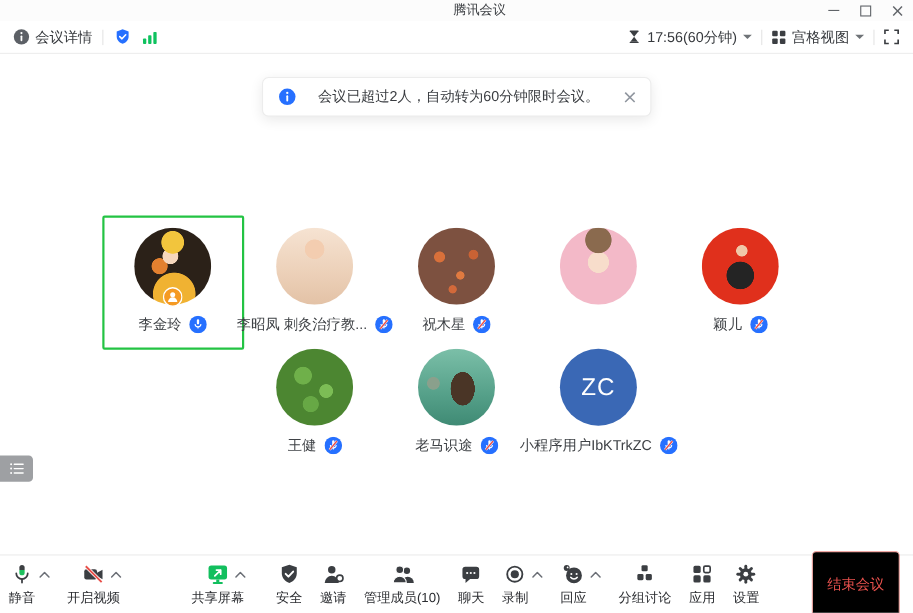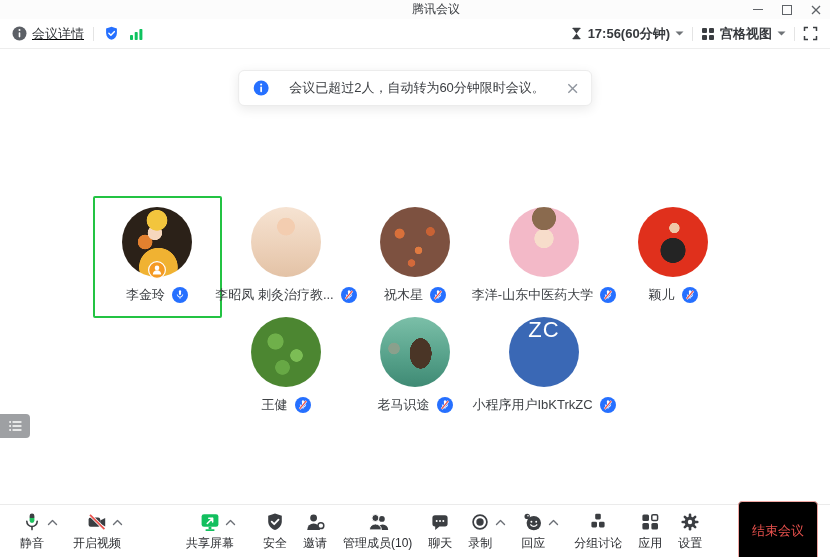--- a/index.html
+++ b/index.html
@@ -10,52 +10,52 @@
   }
   
   .titlebar{height:19px;background:#fcfcfc;display:flex;align-items:center;justify-content:center;position:relative;padding-left:42px;}
   .titlebar .title{font-size:12px;color:#3a3d41;}
   .win-controls{position:absolute;right:8px;top:0;height:19px;display:flex;align-items:center;gap:17px;}
   .win-btn{width:12px;height:12px;display:flex;align-items:center;justify-content:center;cursor:pointer;}
   .min-glyph{width:10px;height:1.5px;background:#5f6368;}
   .max-glyph{width:8px;height:8px;border:1.2px solid #5f6368;}
   
   .topbar{height:29px;background:#fff;border-bottom:1px solid #ededed;display:flex;align-items:center;padding:0 12px;}
-  .tb-left{display:flex;align-items:center;gap:9px;text-decoration:underline;}
-  .tb-right{margin-left:auto;display:flex;align-items:center;gap:8px;font-weight:bold;}
+  .tb-left{display:flex;align-items:center;gap:9px;}
+  .tb-right{margin-left:auto;display:flex;align-items:center;gap:8px;}
   .topbar .lbl{font-size:13px;color:#36393d;}
   .v-div{width:1px;height:14px;background:#e4e4e4;}
   .clickable{cursor:pointer;display:flex;align-items:center;gap:5px;}
   
   .banner{position:absolute;top:70px;left:50%;transform:translateX(-50%);height:34px;
     display:flex;align-items:center;gap:20px;padding:0 13px 0 14px;background:#fff;
     border:1px solid #ececec;border-radius:6px;box-shadow:0 3px 12px rgba(0,0,0,.09);
     font-size:13px;color:#3a3d41;white-space:nowrap;z-index:5;}
   .banner-close{cursor:pointer;display:flex;align-items:center;margin-left:2px;}
   
   .prow{position:absolute;left:0;width:100%;display:flex;justify-content:center;}
   .prow1{top:196px;}
   .prow2{top:306px;}
   .tile{width:129px;box-sizing:border-box;display:flex;flex-direction:column;align-items:center;
     padding:9px 0 12px 0;border:2px solid transparent;border-radius:2px;cursor:pointer;}
   .tile.selected{border-color:var(--selection-green,#23c343);}
   .avatar{width:70px;height:70px;border-radius:50%;position:relative;flex:none;
-    display:flex;align-items:flex-start;justify-content:center;}
+    display:flex;align-items:center;justify-content:center;}
   .initials{font-size:22px;color:#fff;letter-spacing:1px;}
   .host-badge{position:absolute;bottom:-2px;left:50%;transform:translateX(-50%);width:18px;height:18px;display:block;}
   .name-row{display:flex;align-items:center;gap:7px;margin-top:9px;max-width:170px;white-space:nowrap;}
   .pname{font-size:13px;color:#3f4246;}
   .mic-badge{width:16px;height:16px;display:block;flex:none;}
   .mic-badge:not(.muted) .slash,.mic-badge:not(.muted) .slash-under{display:none;}
   
   .side-handle{position:absolute;left:0;top:414px;width:30px;height:24px;background:rgba(145,147,150,.88);
     border-radius:0 4px 4px 0;display:flex;align-items:center;justify-content:center;cursor:pointer;}
   
   .bottombar{position:absolute;left:0;right:0;bottom:0;height:52px;background:#fff;border-top:1px solid #ebebeb;}
-  .tb-items{display:flex;align-items:flex-start;height:100%;padding-left:12px;}
+  .tb-items{display:flex;align-items:flex-start;height:100%;}
   .tb-item{display:flex;flex-direction:column;align-items:center;padding:6px 8px 0 8px;position:relative;cursor:pointer;}
   .tb-item.has-chev{padding-right:21px;}
   .tb-item.group-start{margin-left:36px;}
   .tb-icon-wrap{position:relative;height:22px;display:flex;align-items:center;}
   .tb-icon{width:22px;height:22px;display:block;}
   .tb-chev{position:absolute;right:-15px;top:8px;display:flex;cursor:pointer;}
   .tb-label{font-size:12px;color:#2b2d31;margin-top:2px;white-space:nowrap;}
   .end-btn{position:absolute;right:12px;top:50%;transform:translateY(-50%);
     background:#000000;color:var(--end-red,#e8514d);border:1px solid #f0a6a2;border-radius:4px;
     font-size:13px;padding:20px 13px;cursor:pointer;font-family:inherit;}
@@ -217,31 +217,20 @@
       </svg>
     </div>
   </div>
 
 
   <div class="tile">
     <div class="avatar" style="background: radial-gradient(circle at 50% 16%, rgb(138, 106, 78) 0px, rgb(138, 106, 78) 17%, rgba(0, 0, 0, 0) 18%), radial-gradient(circle at 50% 45%, rgb(247, 221, 203) 0px, rgb(247, 221, 203) 18%, rgba(0, 0, 0, 0) 19%), rgb(243, 185, 200);">
       
       
     </div>
-    <div class="name-row">
-      <span class="pname">李洋-山东中医药大学</span>
-      <svg class="mic-badge muted" viewBox="0 0 16 16">
-        <circle cx="8" cy="8" r="8" style="fill:var(--accent-blue,#2670ff)"></circle>
-        <rect x="6.95" y="3.3" width="2.1" height="4.7" rx="1.05" fill="#fff"></rect>
-        <path d="M5.35 7.5 a2.65 2.65 0 0 0 5.3 0" stroke="#fff" stroke-width="0.95" fill="none"></path>
-        <line x1="8" y1="10.2" x2="8" y2="11.7" stroke="#fff" stroke-width="0.95"></line>
-        <line class="slash-under" x1="11.3" y1="3.9" x2="4.7" y2="11.9" stroke="#fff" stroke-width="2.3"></line>
-        <line class="slash" x1="11.3" y1="3.9" x2="4.7" y2="11.9" style="stroke:var(--slash-red,#e8504a)" stroke-width="1.25"></line>
-      </svg>
-    </div>
   </div>
 
   <div class="tile">
     <div class="avatar" style="background: radial-gradient(circle at 52% 30%, rgb(240, 200, 168) 0px, rgb(240, 200, 168) 8%, rgba(0, 0, 0, 0) 9%), radial-gradient(circle at 50% 62%, rgb(36, 36, 36) 0px, rgb(36, 36, 36) 22%, rgba(0, 0, 0, 0) 23%), rgb(224, 48, 28);">
       
       
     </div>
     <div class="name-row">
       <span class="pname">颖儿</span>
       <svg class="mic-badge muted" viewBox="0 0 16 16">

